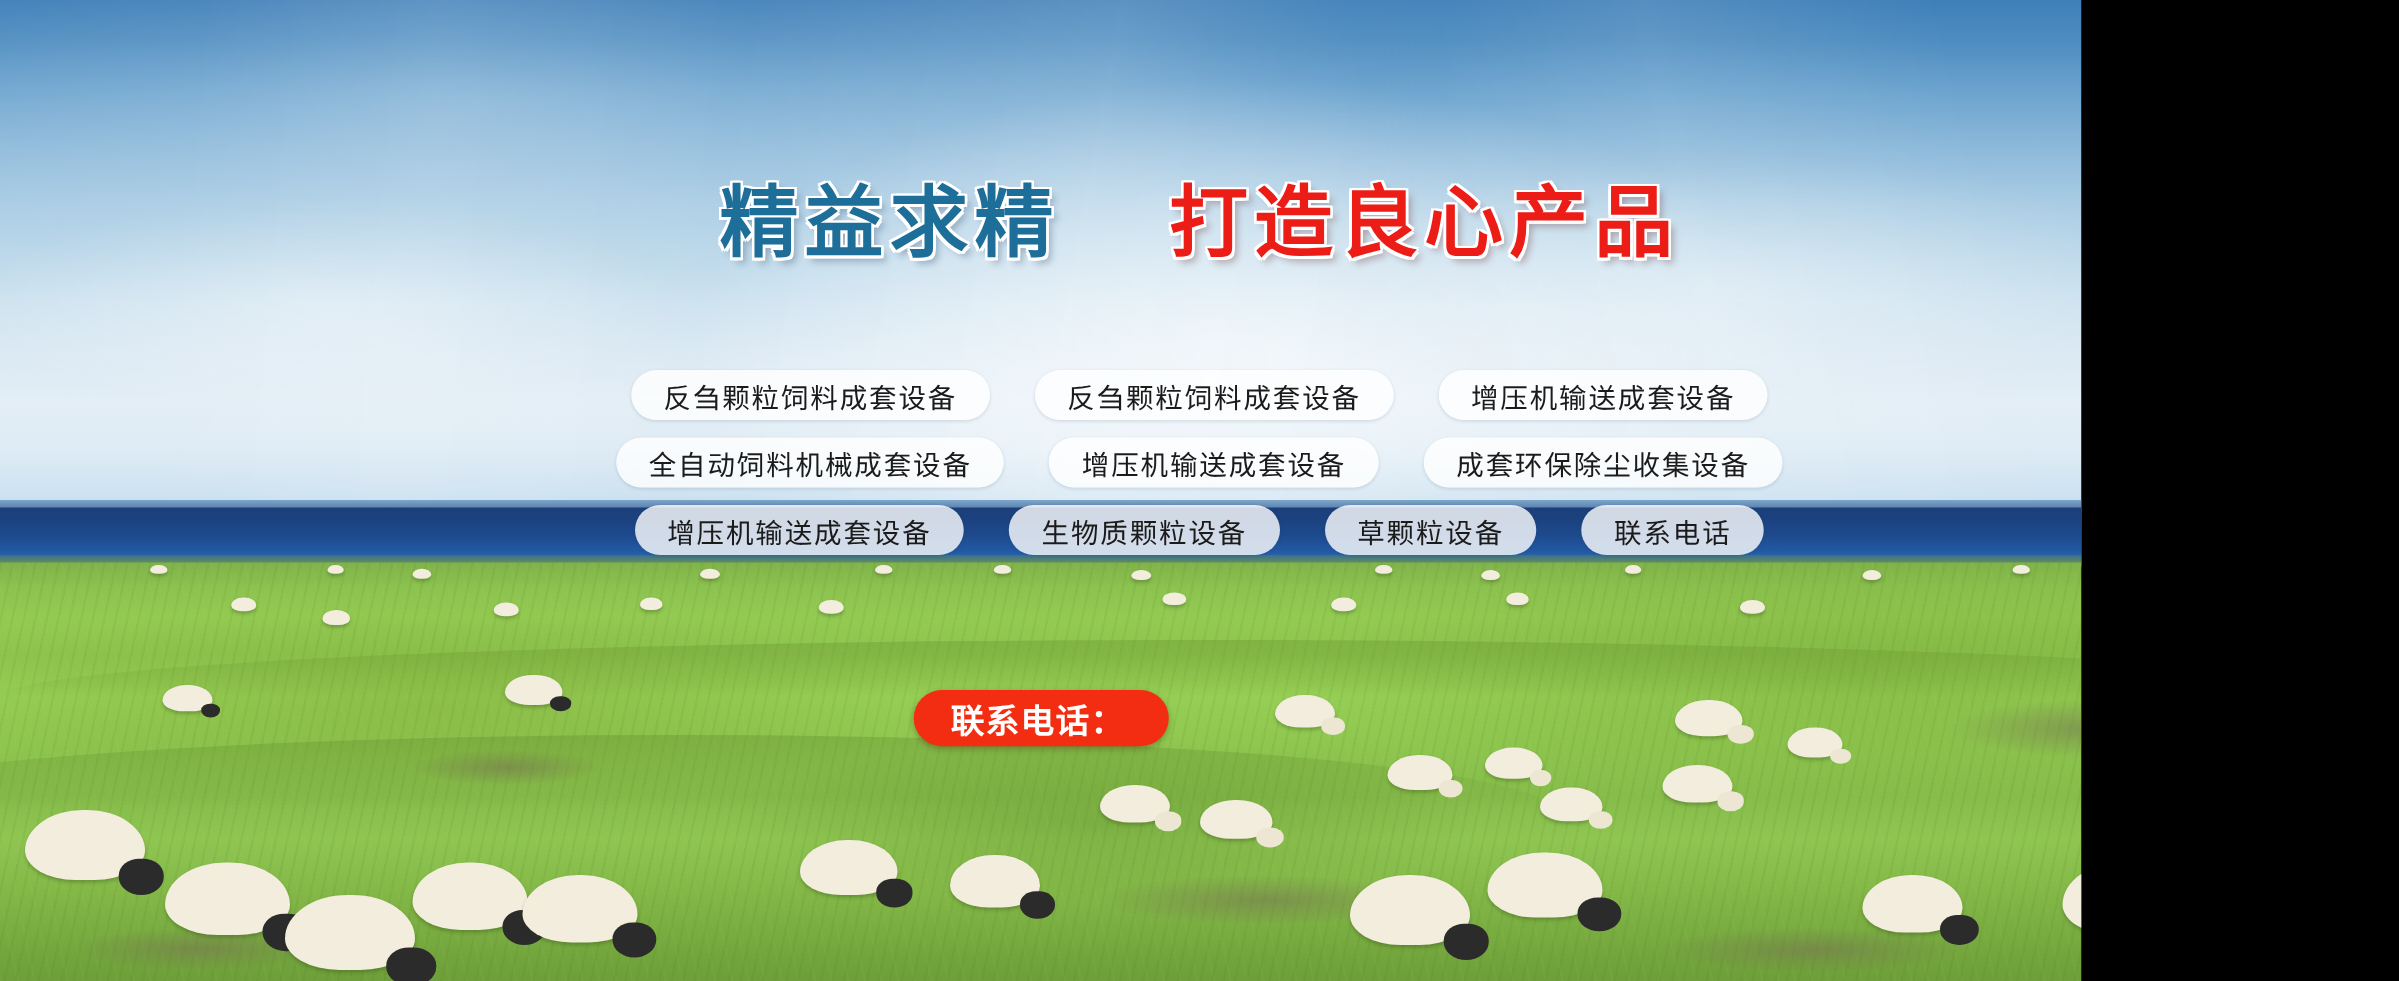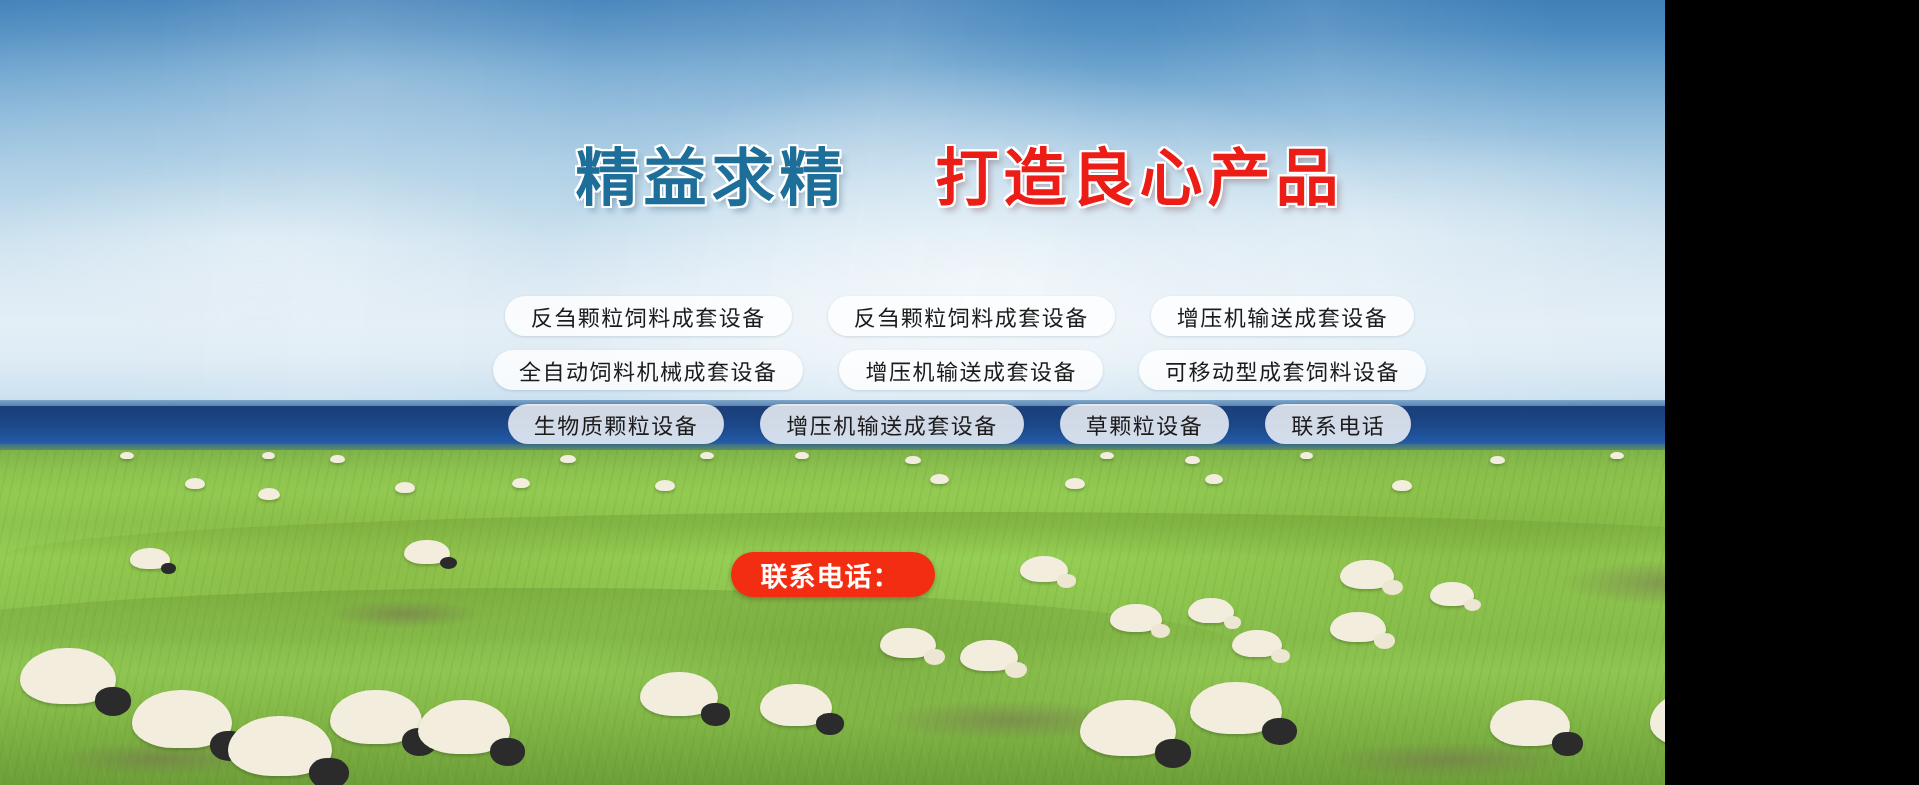--- a/index.html
+++ b/index.html
@@ -350,26 +350,26 @@
 
     <div class="pill-row">
       <div class="pill">反刍颗粒饲料成套设备</div>
       <div class="pill">反刍颗粒饲料成套设备</div>
       <div class="pill">增压机输送成套设备</div>
     </div>
 
     <div class="pill-row">
       <div class="pill">全自动饲料机械成套设备</div>
       <div class="pill">增压机输送成套设备</div>
-      <div class="pill">可移动型成套饲料设备</div>
+      <div class="pill">成套环保除尘收集设备</div>
     </div>
 
     <div class="pill-row">
+      <div class="pill">增压机输送成套设备</div>
       <div class="pill">生物质颗粒设备</div>
-      <div class="pill">增压机输送成套设备</div>
       <div class="pill">草颗粒设备</div>
       <div class="pill">联系电话</div>
     </div>
 
   </div>
 
   <div class="phone-bar">
     <span class="label">联系电话：</span>
   </div>
 

